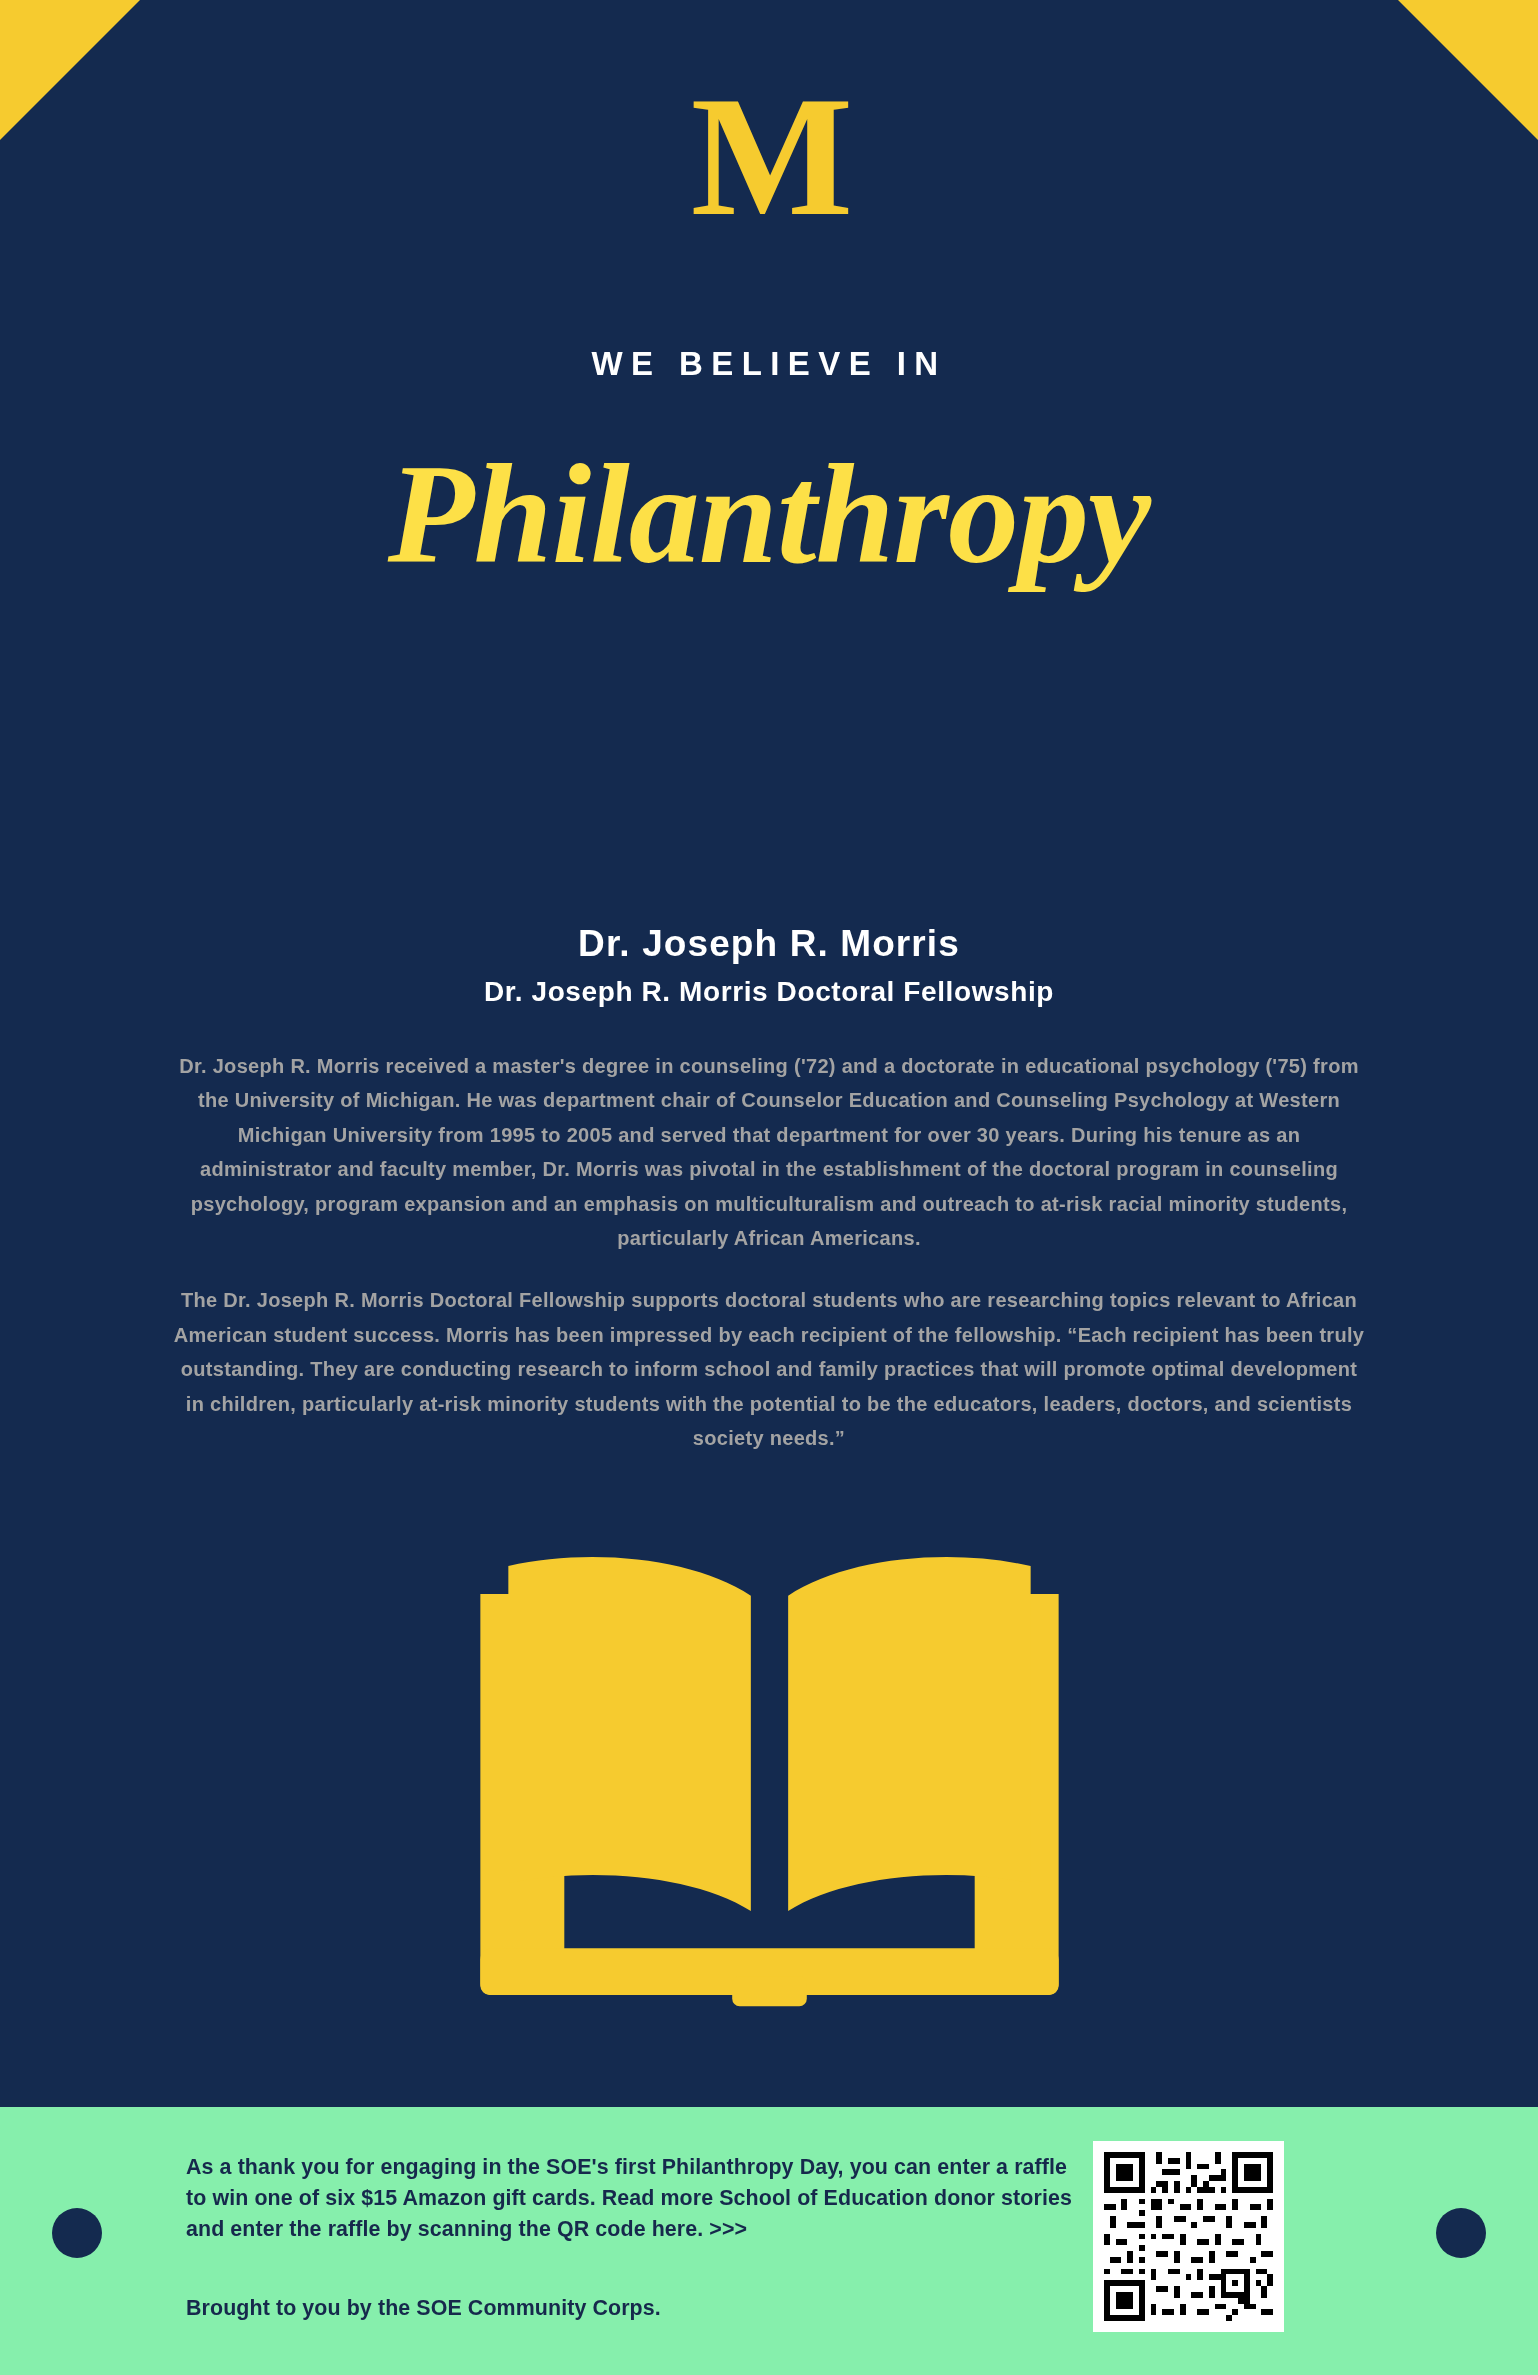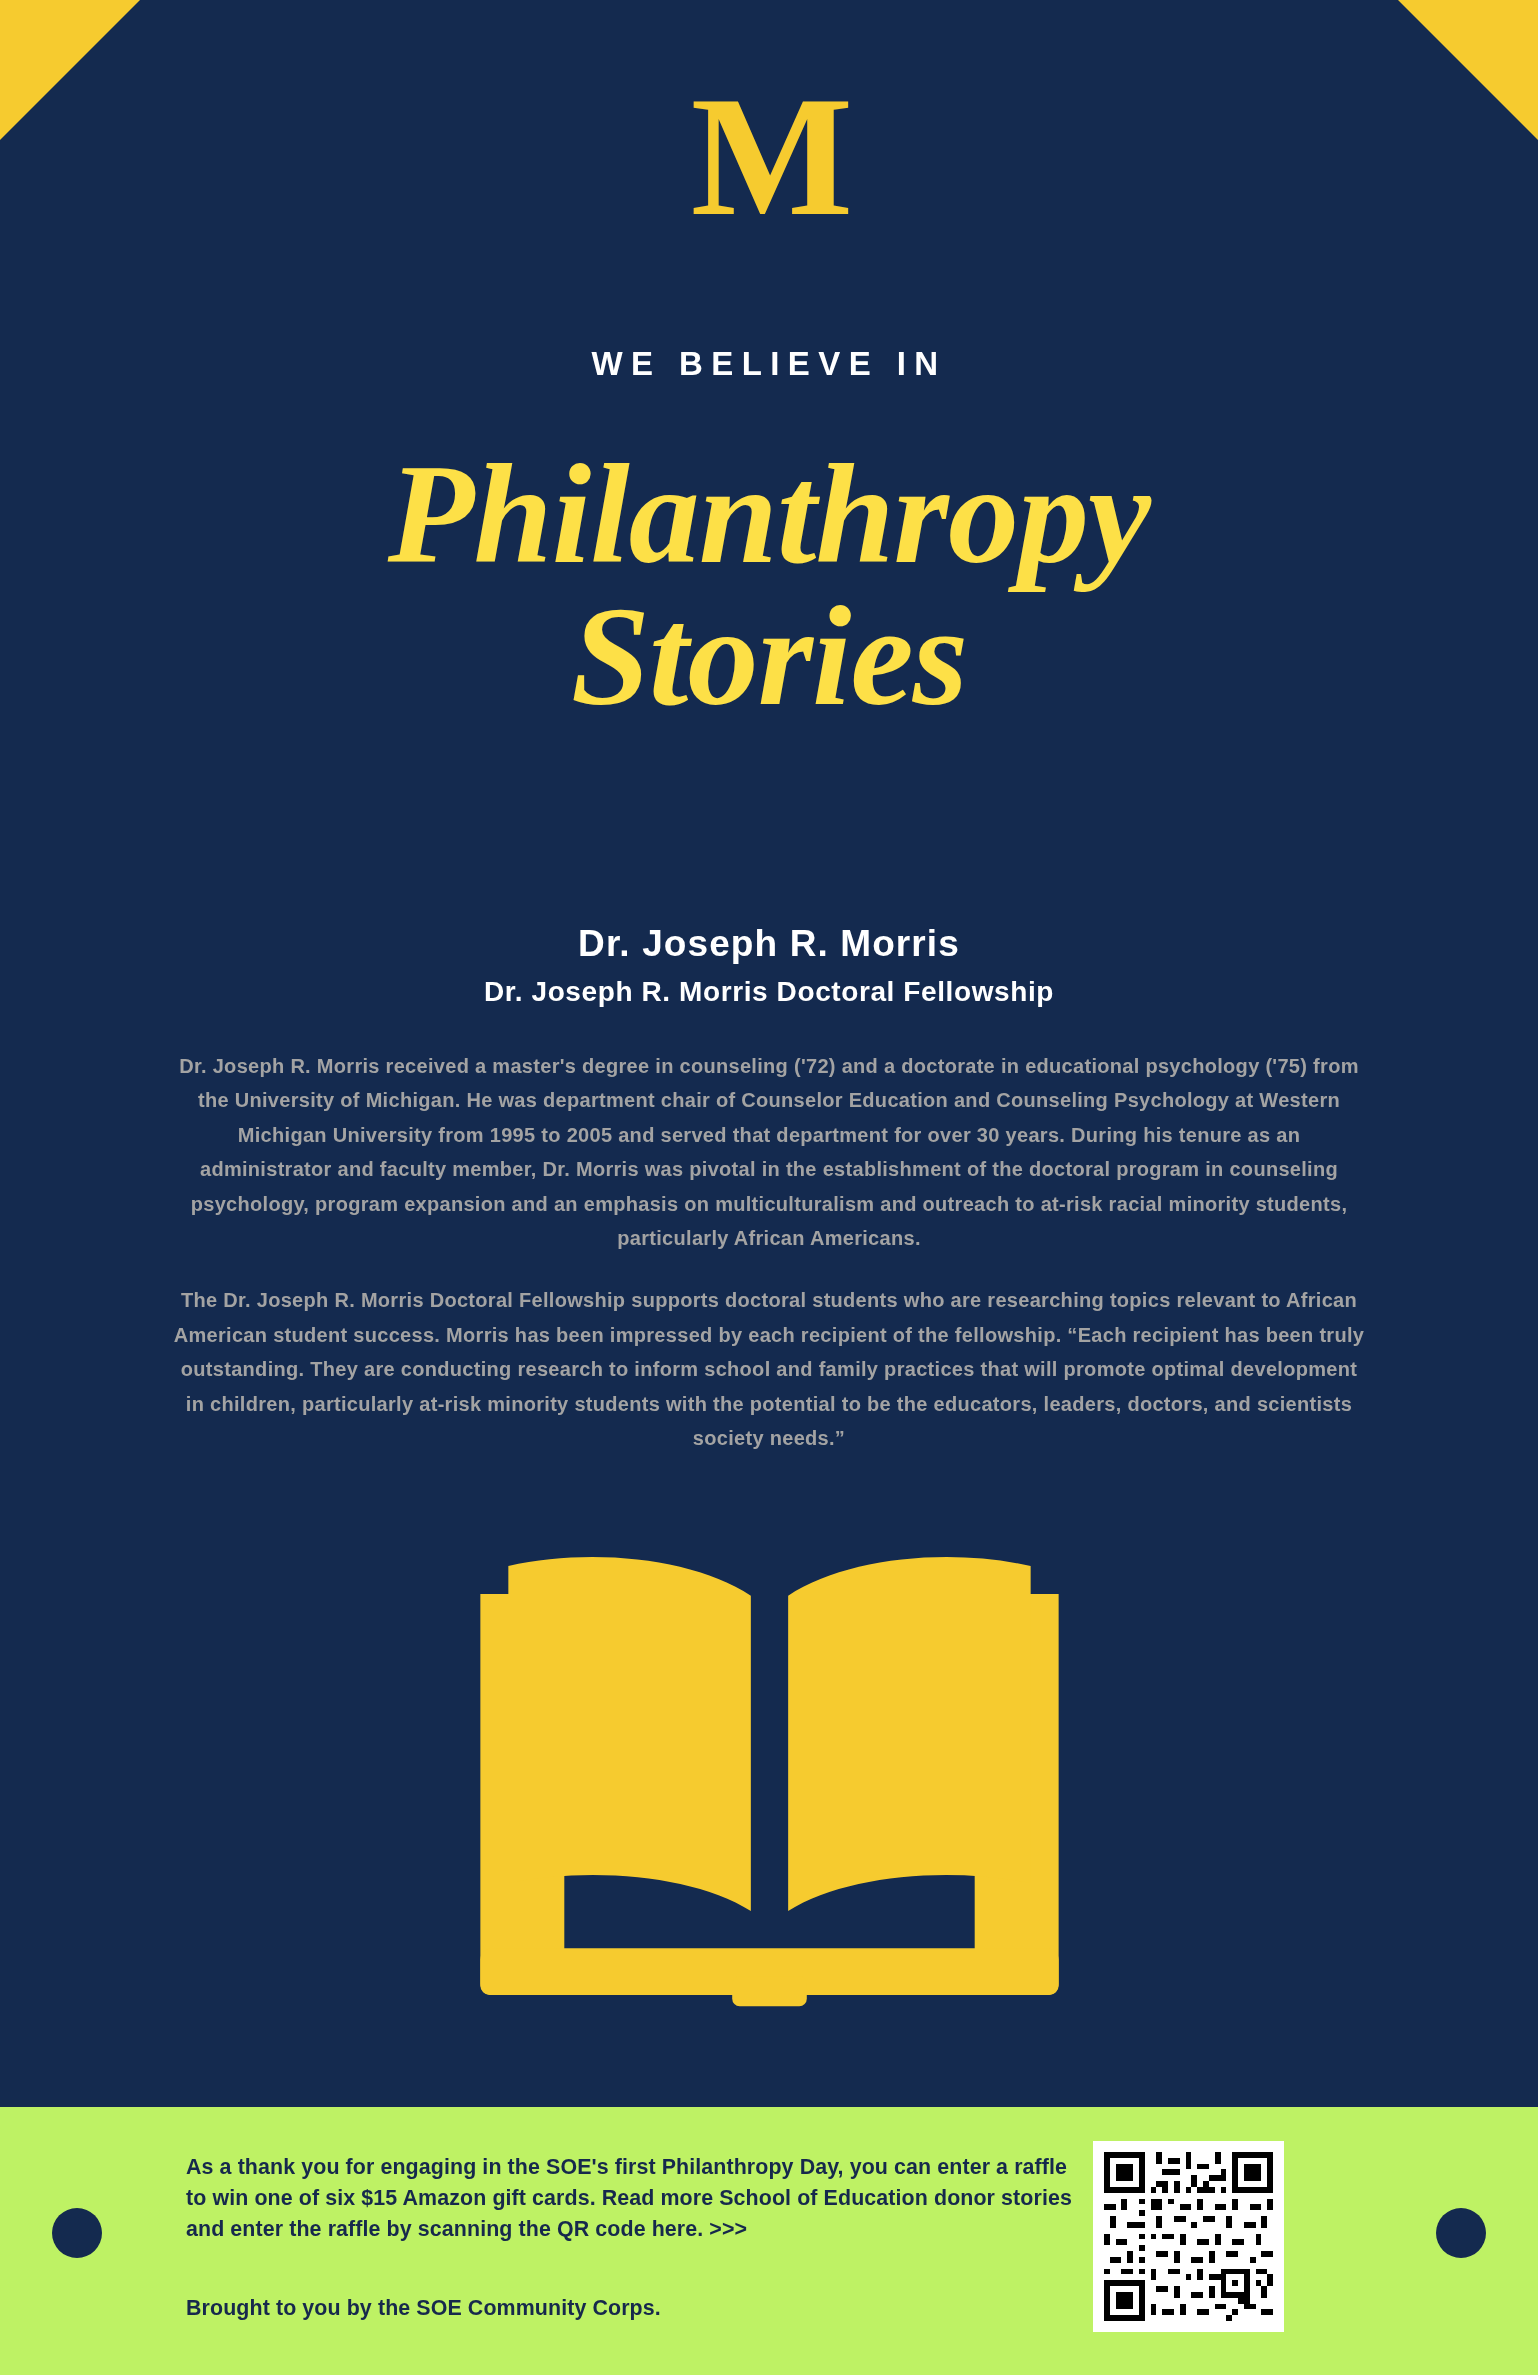--- a/index.html
+++ b/index.html
@@ -116,21 +116,21 @@
     justify-content: center;
   }
 
   
   .footer {
     position: absolute;
     left: 0;
     bottom: 0;
     width: 1538px;
     height: 268px;
-    background: #bef264;
+    background: #86efac;
   }
   .dot {
     position: absolute;
     width: 50px;
     height: 50px;
     border-radius: 50%;
     background: #142a4f;
     top: 101px;
   }
   .dot.left  { left: 52px; }
@@ -173,21 +173,20 @@
   <div class="corner right"></div>
 
   <div class="logo-wrap">
     <div class="m-logo">M</div>
   </div>
 
   <div class="headline">
     <div class="eyebrow">WE BELIEVE IN</div>
     <div class="title">
       <span>Philanthropy</span>
-      <span class="line2">Stories</span>
     </div>
   </div>
 
   <div class="names">
     <div class="donor-name">Dr. Joseph R. Morris</div>
     <div class="fund-name">Dr. Joseph R. Morris Doctoral Fellowship</div>
   </div>
 
   <div class="body-copy">
     <p>Dr. Joseph R. Morris received a master's degree in counseling ('72) and a doctorate in educational psychology ('75) from the University of Michigan. He was department chair of Counselor Education and Counseling Psychology at Western Michigan University from 1995 to 2005 and served that department for over 30 years. During his tenure as an administrator and faculty member, Dr. Morris was pivotal in the establishment of the doctoral program in counseling psychology, program expansion and an emphasis on multiculturalism and outreach to at-risk racial minority students, particularly African Americans.</p>

